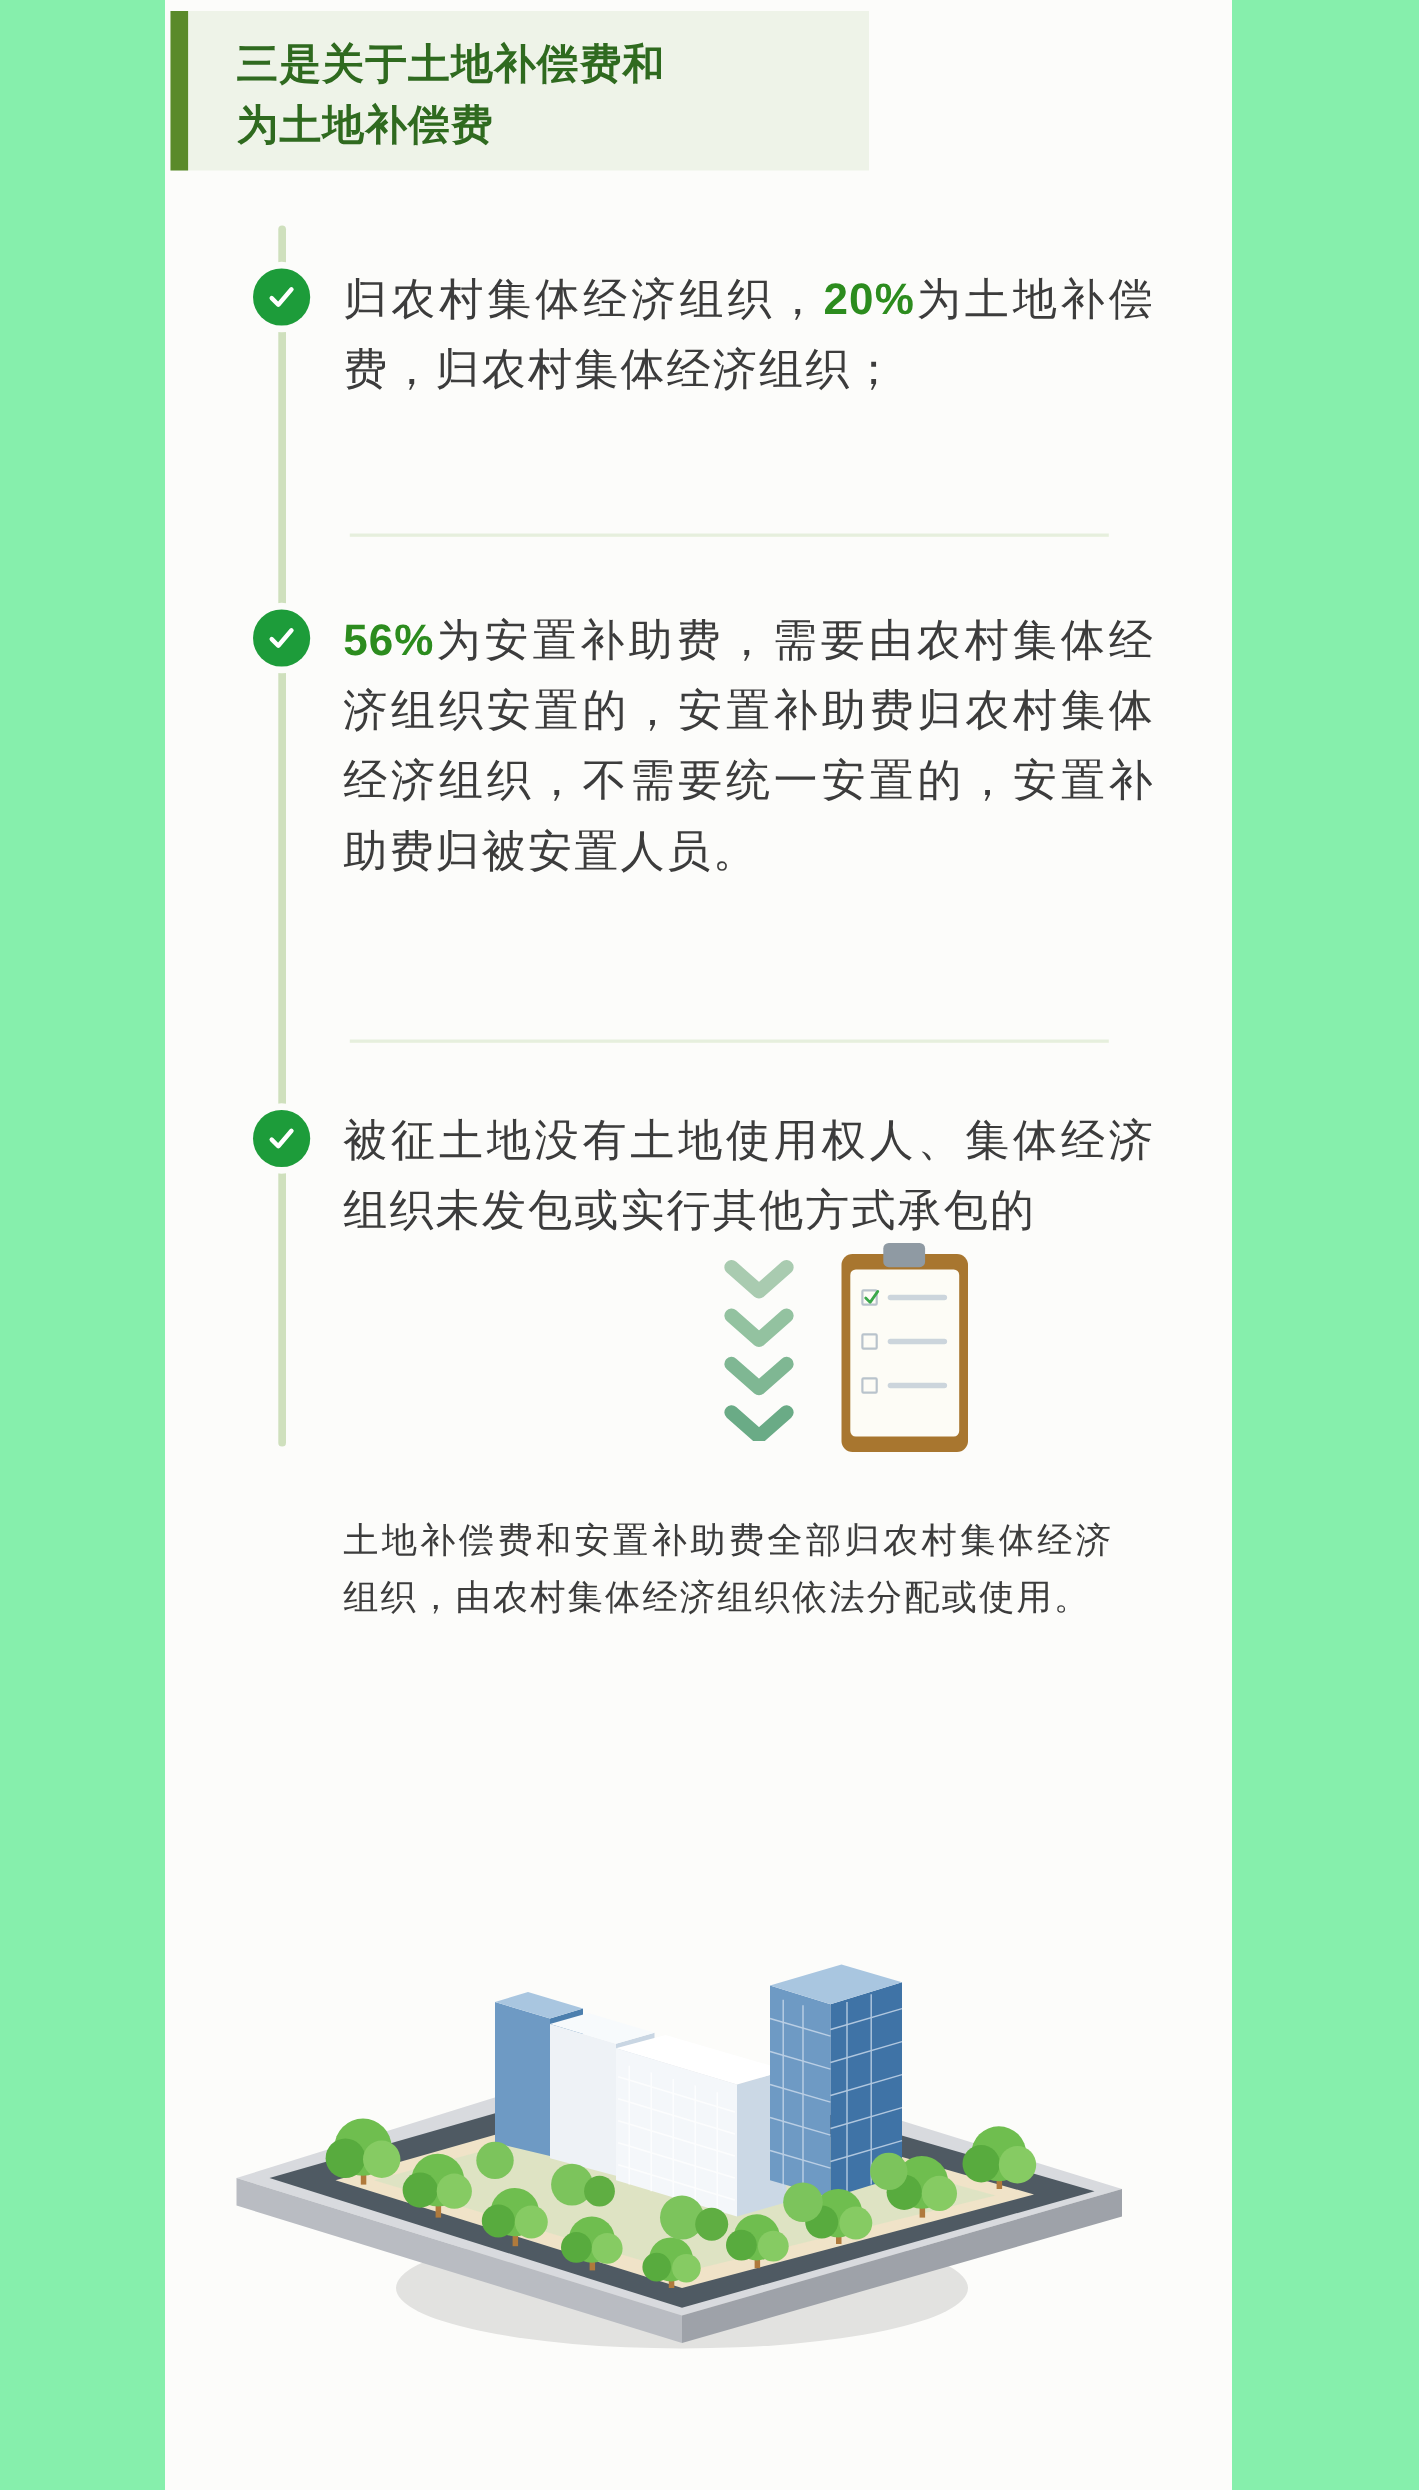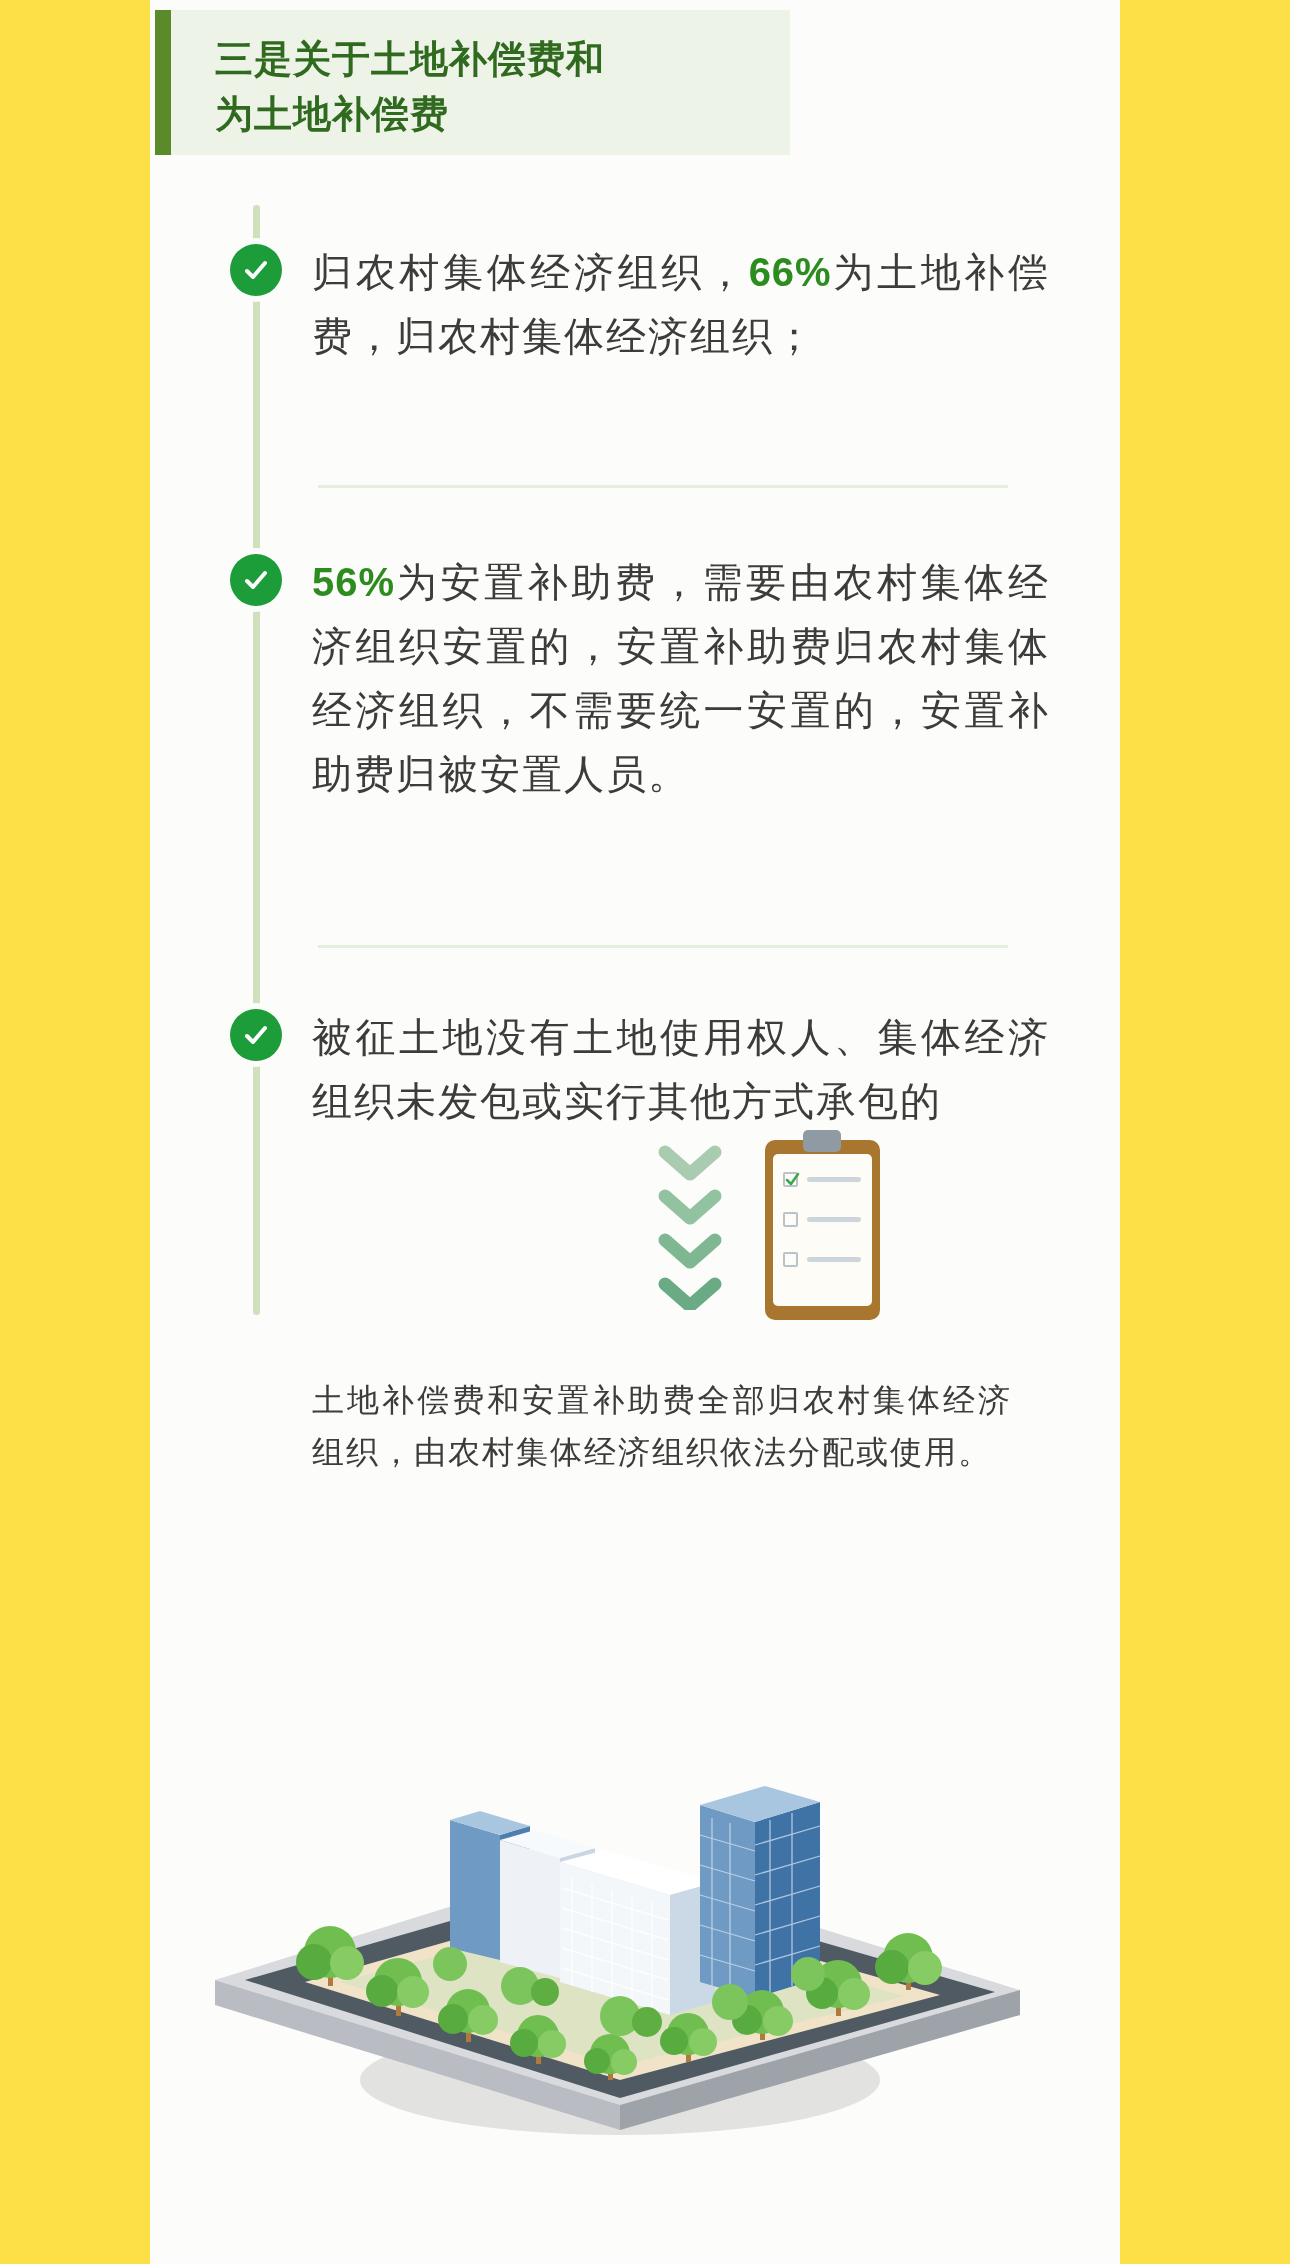--- a/index.html
+++ b/index.html
@@ -5,21 +5,21 @@
   html,body{margin:0;padding:0;}
   body{
     width:1290px;
     background:#f2f2f0;
     font-family:"Liberation Sans","DejaVu Sans",sans-serif;
   }
   .page{
     position:relative;
     width:1290px;
     min-height:2264px;
-    background:#fde047;
+    background:#86efac;
     overflow:hidden;
     text-decoration:underline;
   }
   
   .content-col{
     position:absolute;
     left:150px;
     top:0;
     width:970px;
     min-height:2264px;
@@ -199,21 +199,21 @@
   </div>
 
   <div class="timeline"></div>
 
   <div class="item" style="top:240px;">
     <div class="bullet">
       <svg width="26" height="26" viewBox="0 0 26 26" aria-hidden="true">
         <polyline points="4,14 10,20 22,6" fill="none" stroke="#ffffff" stroke-width="4" stroke-linecap="round" stroke-linejoin="round"></polyline>
       </svg>
     </div>
-    <div class="item-text"><span>归农村集体经济组织，</span><span class="hl">66%</span><span>为土地补偿费，归农村集体经济组织；</span></div>
+    <div class="item-text"><span>归农村集体经济组织，</span><span class="hl">20%</span><span>为土地补偿费，归农村集体经济组织；</span></div>
   </div>
 
   <div class="divider" style="top:485px;"></div>
 
   <div class="item" style="top:550px;">
     <div class="bullet">
       <svg width="26" height="26" viewBox="0 0 26 26" aria-hidden="true">
         <polyline points="4,14 10,20 22,6" fill="none" stroke="#ffffff" stroke-width="4" stroke-linecap="round" stroke-linejoin="round"></polyline>
       </svg>
     </div>

